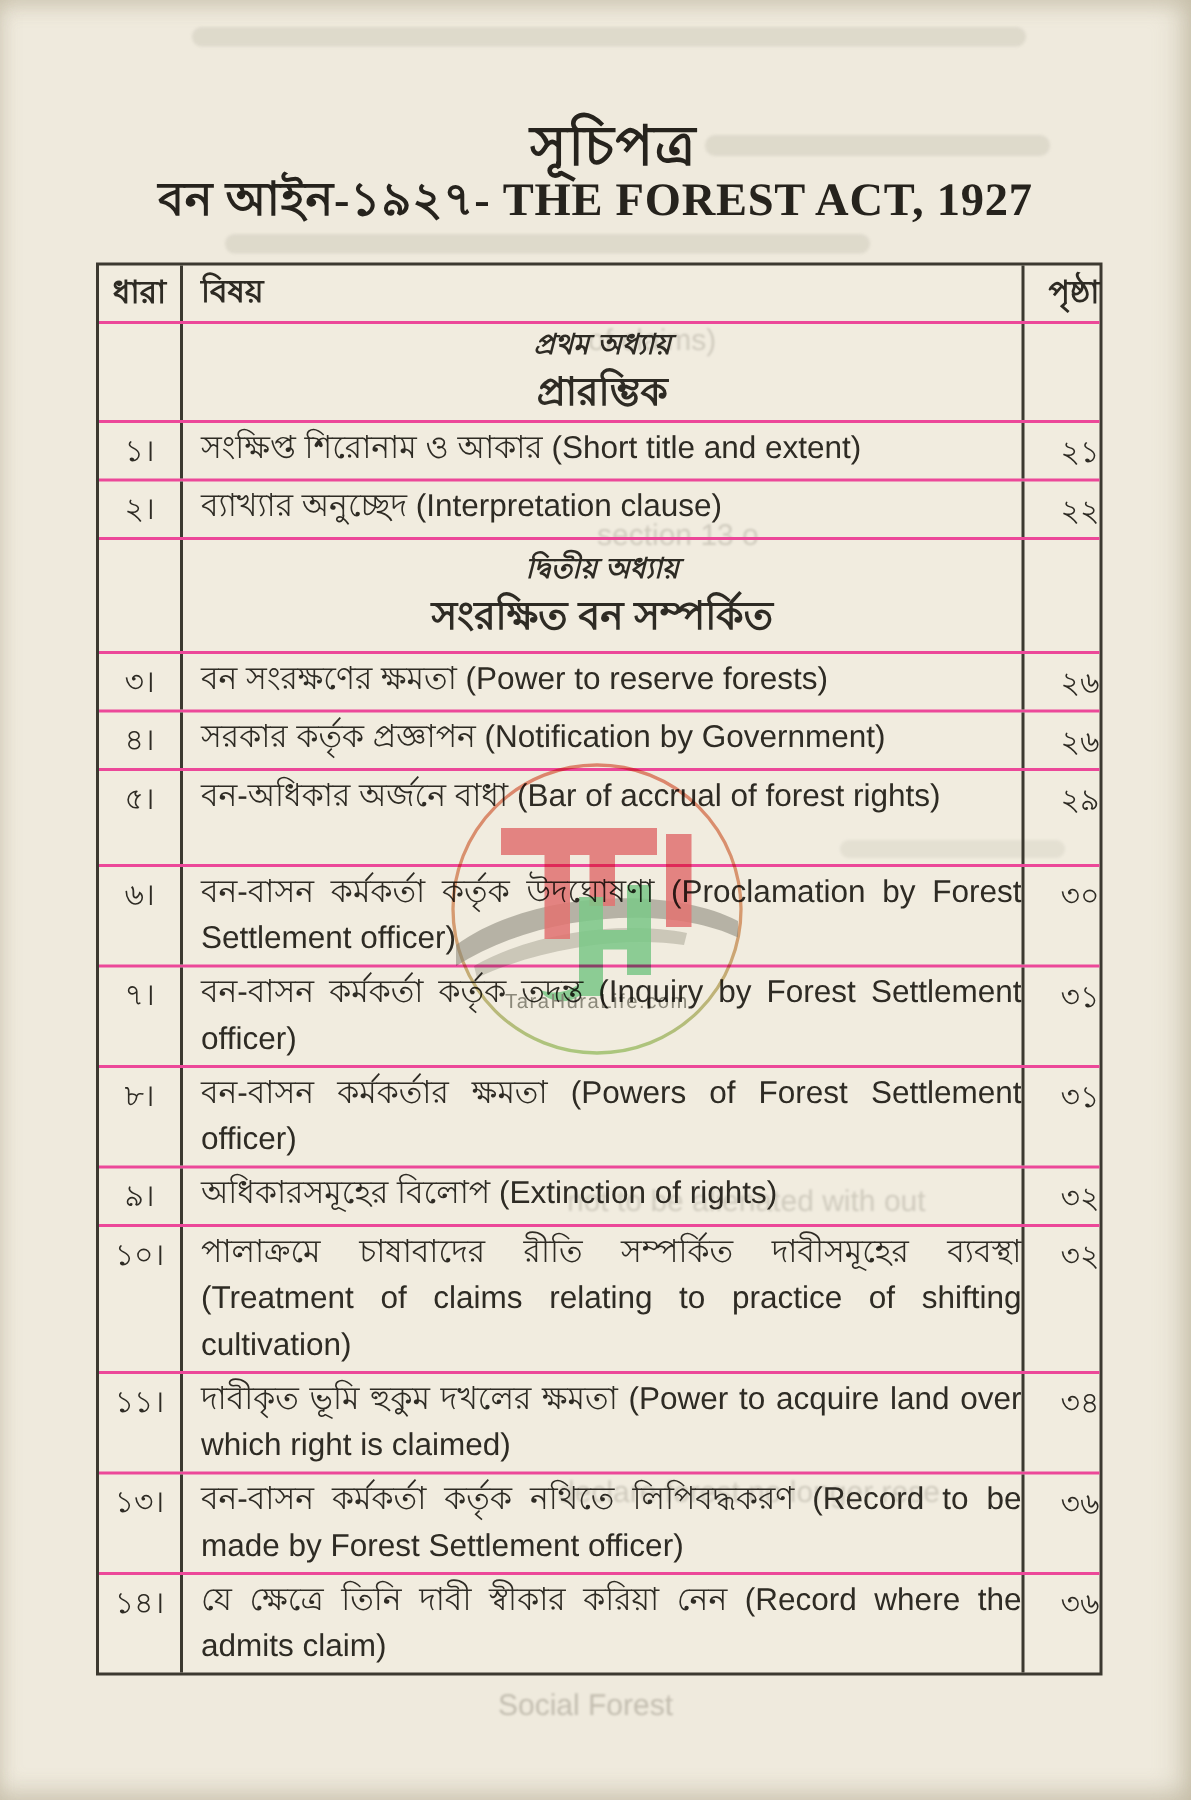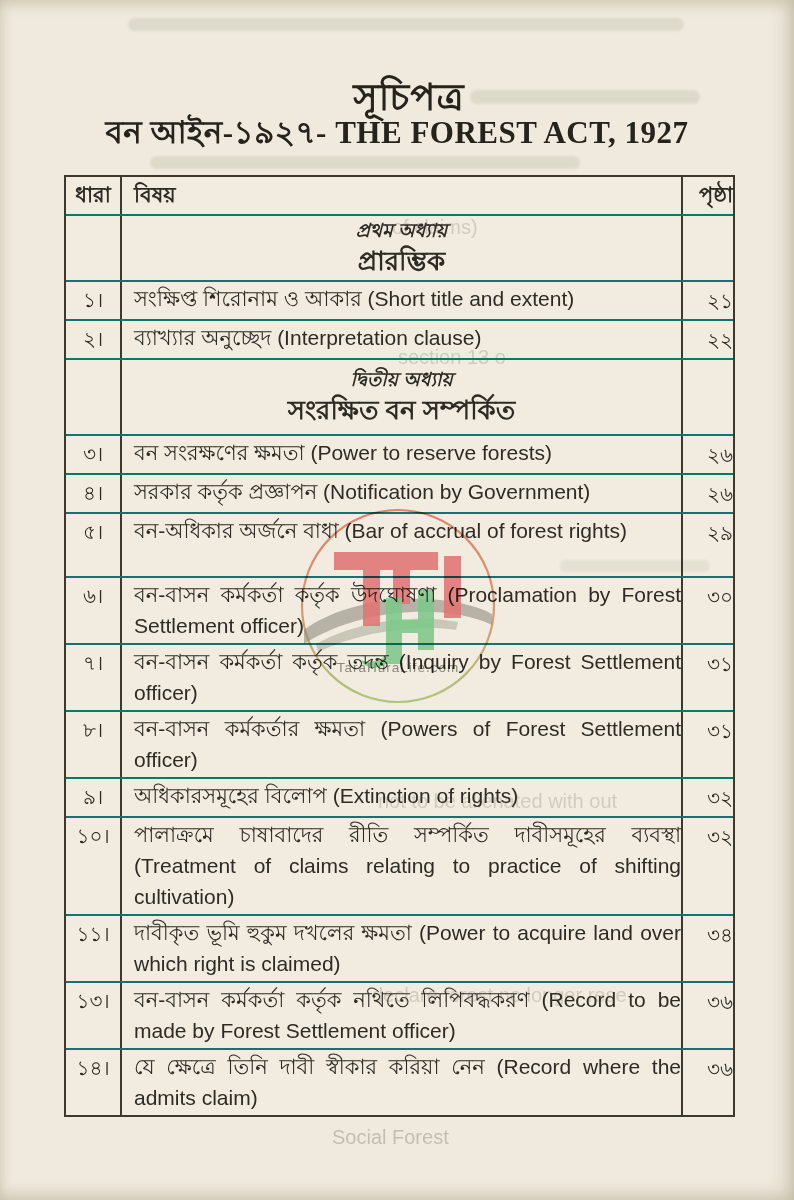--- a/index.html
+++ b/index.html
@@ -21,21 +21,21 @@
     font-size:31px;font-weight:bold;letter-spacing:.5px;color:#26231d;
   }
   
   .toc{
     position:absolute;left:64px;top:175px;width:671px;
     border:2px solid #3c3930;box-sizing:border-box;
     background:rgba(248,244,232,.25);
   }
   .row{
     display:grid;grid-template-columns:56px 1fr 50px;
-    border-bottom:2px solid #0f766e;box-sizing:border-box;
+    border-bottom:2px solid #ec4899;box-sizing:border-box;
     align-items:stretch;
   }
   .row:last-child{border-bottom:none;}
   .c1,.c2,.c3{box-sizing:border-box;}
   .c1{border-right:2px solid #3c3930;text-align:center;font-size:20px;padding-top:3px;}
   .c2{border-right:2px solid #3c3930;font-size:21px;line-height:31px;padding:1px 0 2px 12px;text-align:justify;}
   .c3{text-align:right;font-size:20px;padding-top:4px;}
   .head .c1,.head .c2,.head .c3{font-weight:bold;font-size:21px;padding-top:2px;}
   .head{min-height:33px;}
   .head .c2{text-align:left;}

